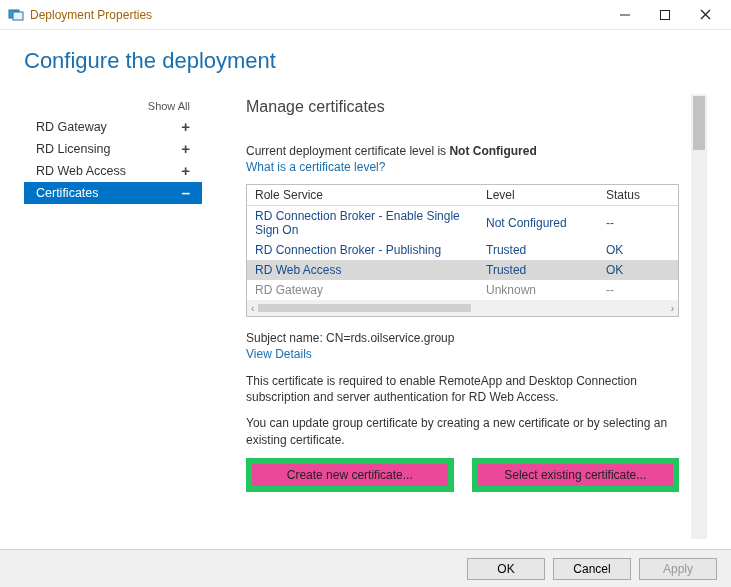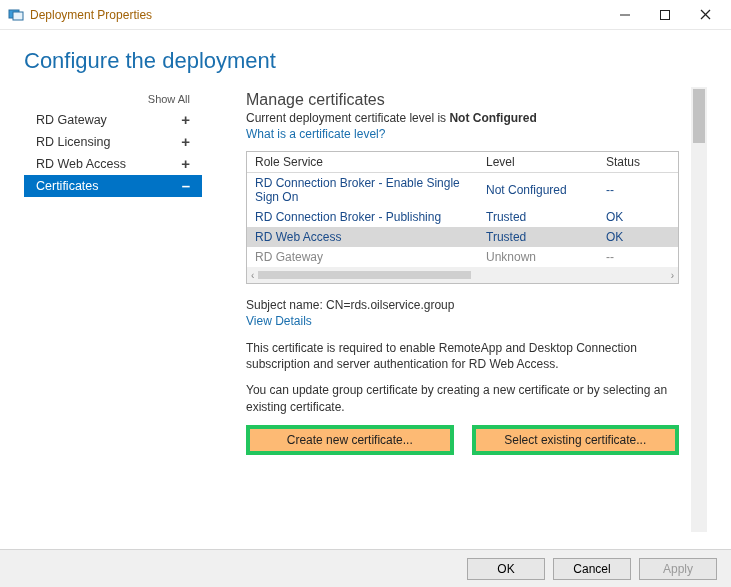--- a/index.html
+++ b/index.html
@@ -38,21 +38,21 @@
       cursor: default;
     }
     .titlebar .winbtn.close { font-size: 15px; }
     .content {
       padding: 18px 24px 0 24px;
     }
     h1.heading {
       font-size: 22px;
       font-weight: 300;
       color: #1a6fae;
-      margin-bottom: 13px;
+      margin-bottom: 20px;
     }
     .mainrow {
       display: flex;
       height: 455px;
     }
     .sidebar {
       width: 178px;
       flex-shrink: 0;
     }
     .showall {
@@ -95,21 +95,21 @@
       background: #c2c2c2;
     }
     .panel {
       margin-right: 20px;
       padding: 4px 8px 0 28px;
     }
     h2.subheading {
       font-size: 16px;
       font-weight: 400;
       color: #444;
-      margin-bottom: 2px;
+      margin-bottom: 28px;
     }
     .para { font-size: 12px; color: #333; line-height: 1.35; margin-bottom: 10px; }
     .link { color: #1a6fae; cursor: default; }
     .status-line { font-size: 12px; margin-bottom: 2px; color: #333;}
     .status-line b { font-weight: 600; }
     .cert-table {
       border: 1px solid #bfbfbf;
       margin-top: 10px;
       margin-bottom: 14px;
     }
@@ -137,22 +137,22 @@
       padding: 0 4px;
       color: #888;
       font-size: 10px;
     }
     .ct-scroll .strack { flex:1; height:8px; margin:0 4px; position:relative;}
     .ct-scroll .sthumb{ position:absolute; left:0; top:0; bottom:0; width:52%; background:#cfcfcf;}
     .subject { font-size: 12px; color:#333; margin-bottom:2px;}
     .btnrow { display:flex; gap:18px; margin-top:6px;}
     .widebtn {
       flex:1;
-      border:4px solid #22c55e;
-      background: #fdba74;
+      border:6px solid #22c55e;
+      background: #ec4899;
       font-size:12px;
       padding:4px 0;
       text-align:center;
       cursor: default;
     }
     .footer {
       position:absolute;
       left:0; right:0; bottom:0;
       height:38px;
       background:#f0f0f0;

